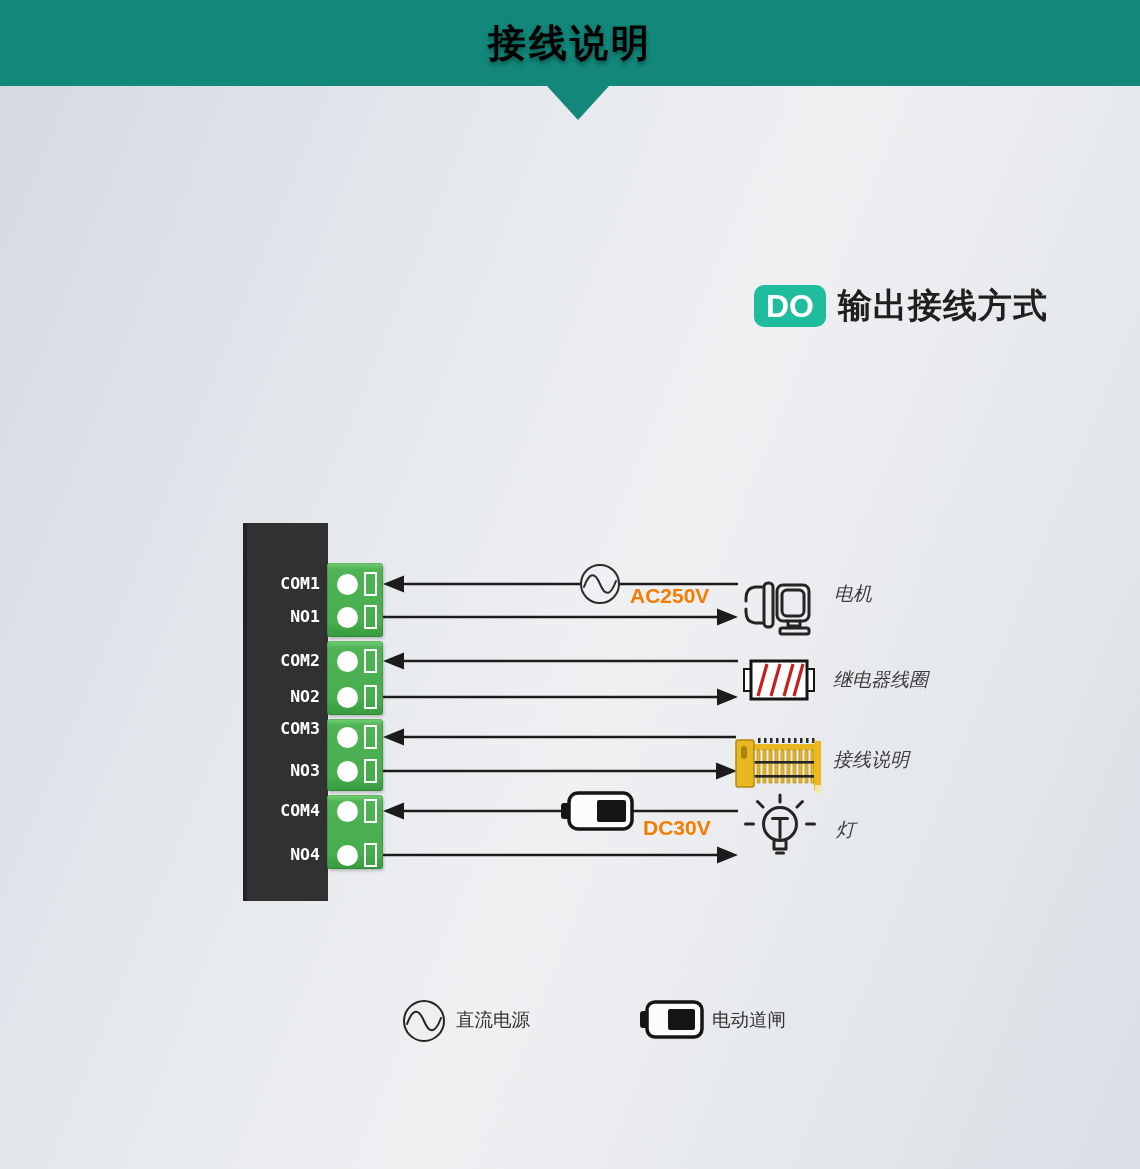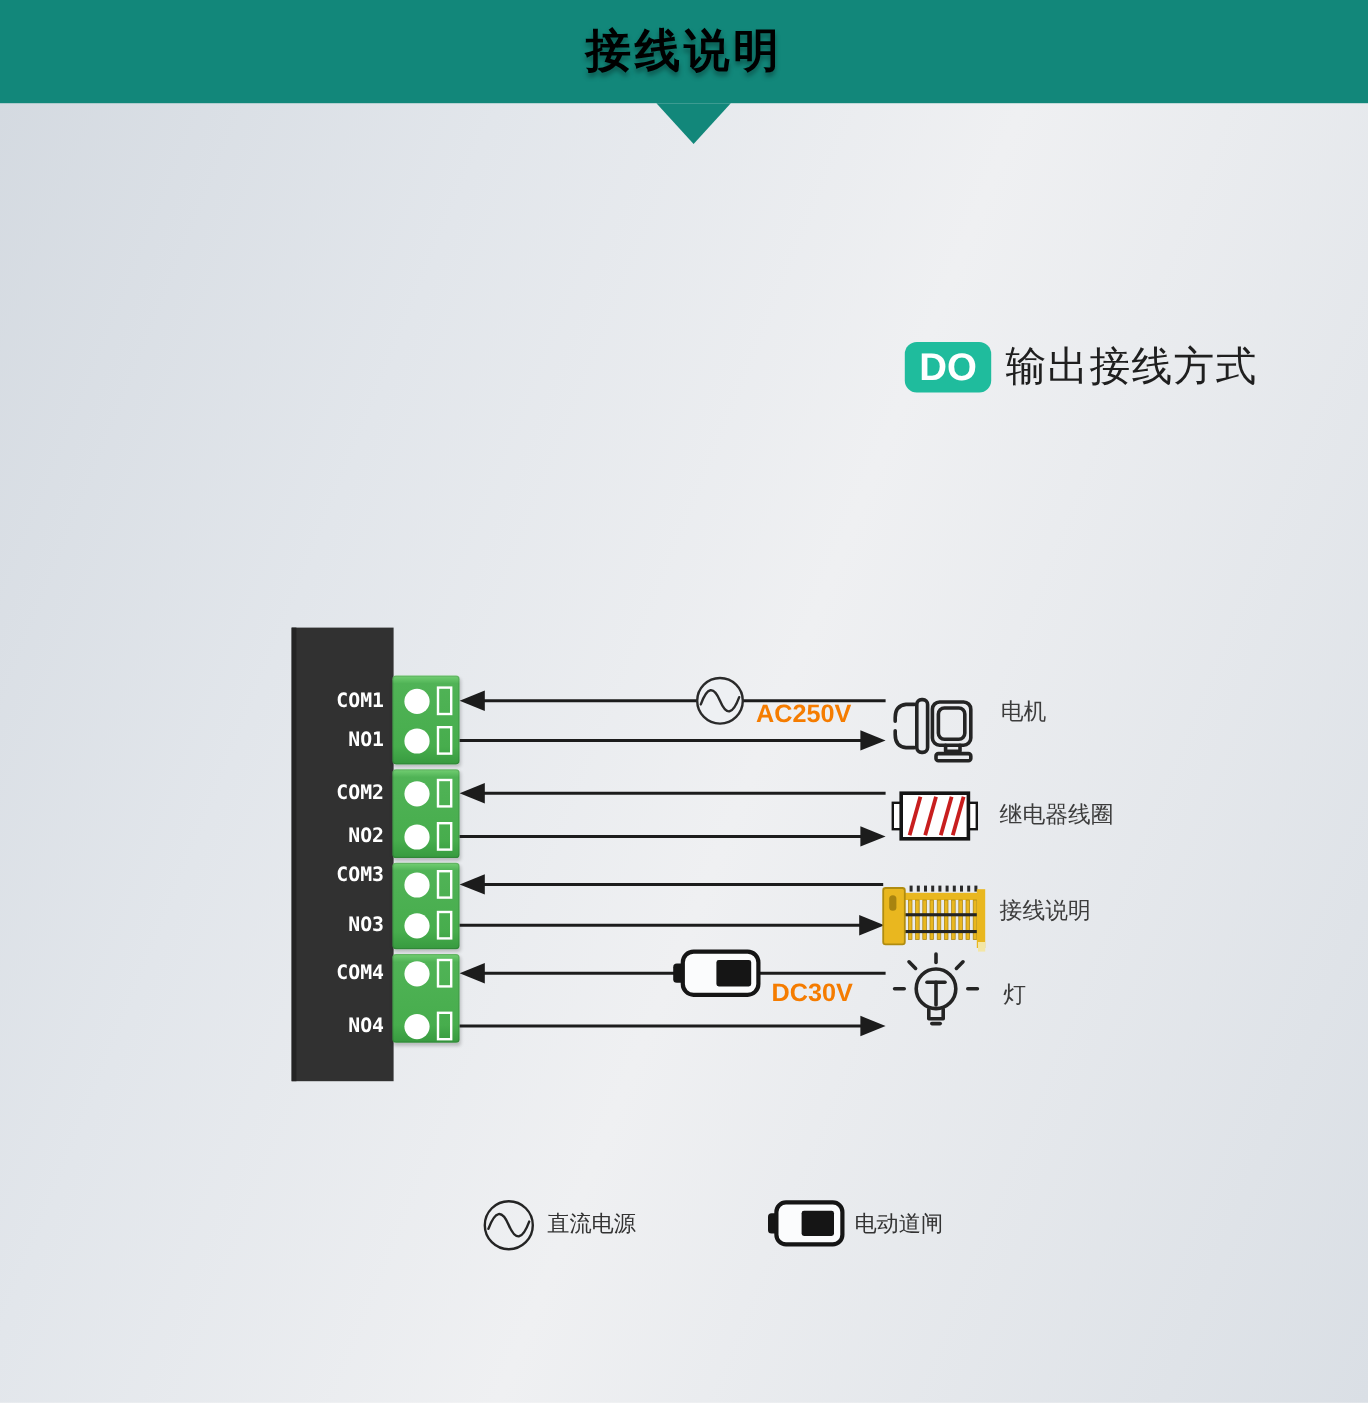--- a/index.html
+++ b/index.html
@@ -16,36 +16,36 @@
           background:var(--banner_teal,#12877a);}
   .banner-title{margin:0;height:86px;line-height:86px;text-align:center;
           font-size:38px;font-weight:bold;color:#000000;letter-spacing:3px;
           text-shadow:0 3px 4px rgba(0,0,0,.35);}
   .banner-tip{position:absolute;top:86px;left:547px;width:0;height:0;
           border-left:31px solid transparent;border-right:31px solid transparent;
           border-top:34px solid var(--banner_teal,#12877a);}
   .do-heading{position:absolute;top:283px;right:92px;display:flex;align-items:center;gap:12px;text-align:right;}
   .do-badge{display:inline-block;background:var(--badge_teal,#1fbc9d);color:#fff;
           font-size:32px;font-weight:bold;line-height:42px;padding:0 12px;border-radius:10px;}
-  .do-title{font-size:34px;font-weight:400;color:#1f1f1f;letter-spacing:1px;}
+  .do-title{font-size:34px;font-weight:700;color:#1f1f1f;letter-spacing:1px;}
   .desc{position:absolute;top:362px;right:92px;text-align:right;
           font-size:21px;color:#3d3d3d;line-height:37px;}
   .diagram{position:absolute;top:0;left:0;width:1140px;height:1169px;}
   .block-black{position:absolute;left:243px;top:523px;width:85px;height:378px;
           background:#313131;border-left:4px solid #242424;box-sizing:border-box;}
   .tgroup{position:absolute;left:327px;width:56px;border-radius:3px;
           background:linear-gradient(180deg,#74d074 0%,#50b356 9%,var(--terminal_green,#47ad4d) 80%,#379a3f 100%);
           box-shadow:inset 0 0 0 1px rgba(0,0,0,.12),1px 2px 3px rgba(0,0,0,.2);}
   .tcircle{position:absolute;left:337px;width:21px;height:21px;border-radius:50%;background:#fff;}
   .tslot{position:absolute;left:364px;width:9px;height:20px;border:2px solid #fff;background:transparent;}
   .tlabel{position:absolute;left:240px;width:80px;height:26px;line-height:26px;text-align:right;
           color:#fff;font-family:"DejaVu Sans Mono","Liberation Mono",monospace;
           font-size:16.5px;font-weight:bold;}
   .v-label{position:absolute;font-size:21px;font-weight:600;color:var(--label_orange,#f57c00);}
-  .load-label{position:absolute;font-size:19px;color:#3c3c3c;line-height:24px;}
+  .load-label{position:absolute;font-size:19px;color:#3c3c3c;line-height:24px;font-style:italic;}
   .legend-label{position:absolute;font-size:18.5px;color:#333;line-height:22px;}
   .diagram-svg{position:absolute;top:510px;left:0;}
   .wire{stroke:var(--ink,#1c1c1c);stroke-width:2.5;}
   .arrow{fill:var(--ink,#1c1c1c);stroke:none;}
   .src-circle{fill:#eef0f3;stroke:#2a2a2a;stroke-width:2;}
   .sine{fill:none;stroke:#2a2a2a;stroke-width:2;stroke-linecap:round;}
   .outline{fill:none;stroke:#242424;stroke-width:3;stroke-linecap:round;stroke-linejoin:round;}
   .outline-thin{fill:none;stroke:#242424;stroke-width:2;stroke-linecap:round;stroke-linejoin:round;}
   .ink-fill{fill:#151515;stroke:none;}
   .bat-body{fill:#fbfcfd;stroke:#151515;stroke-width:3.5;}

